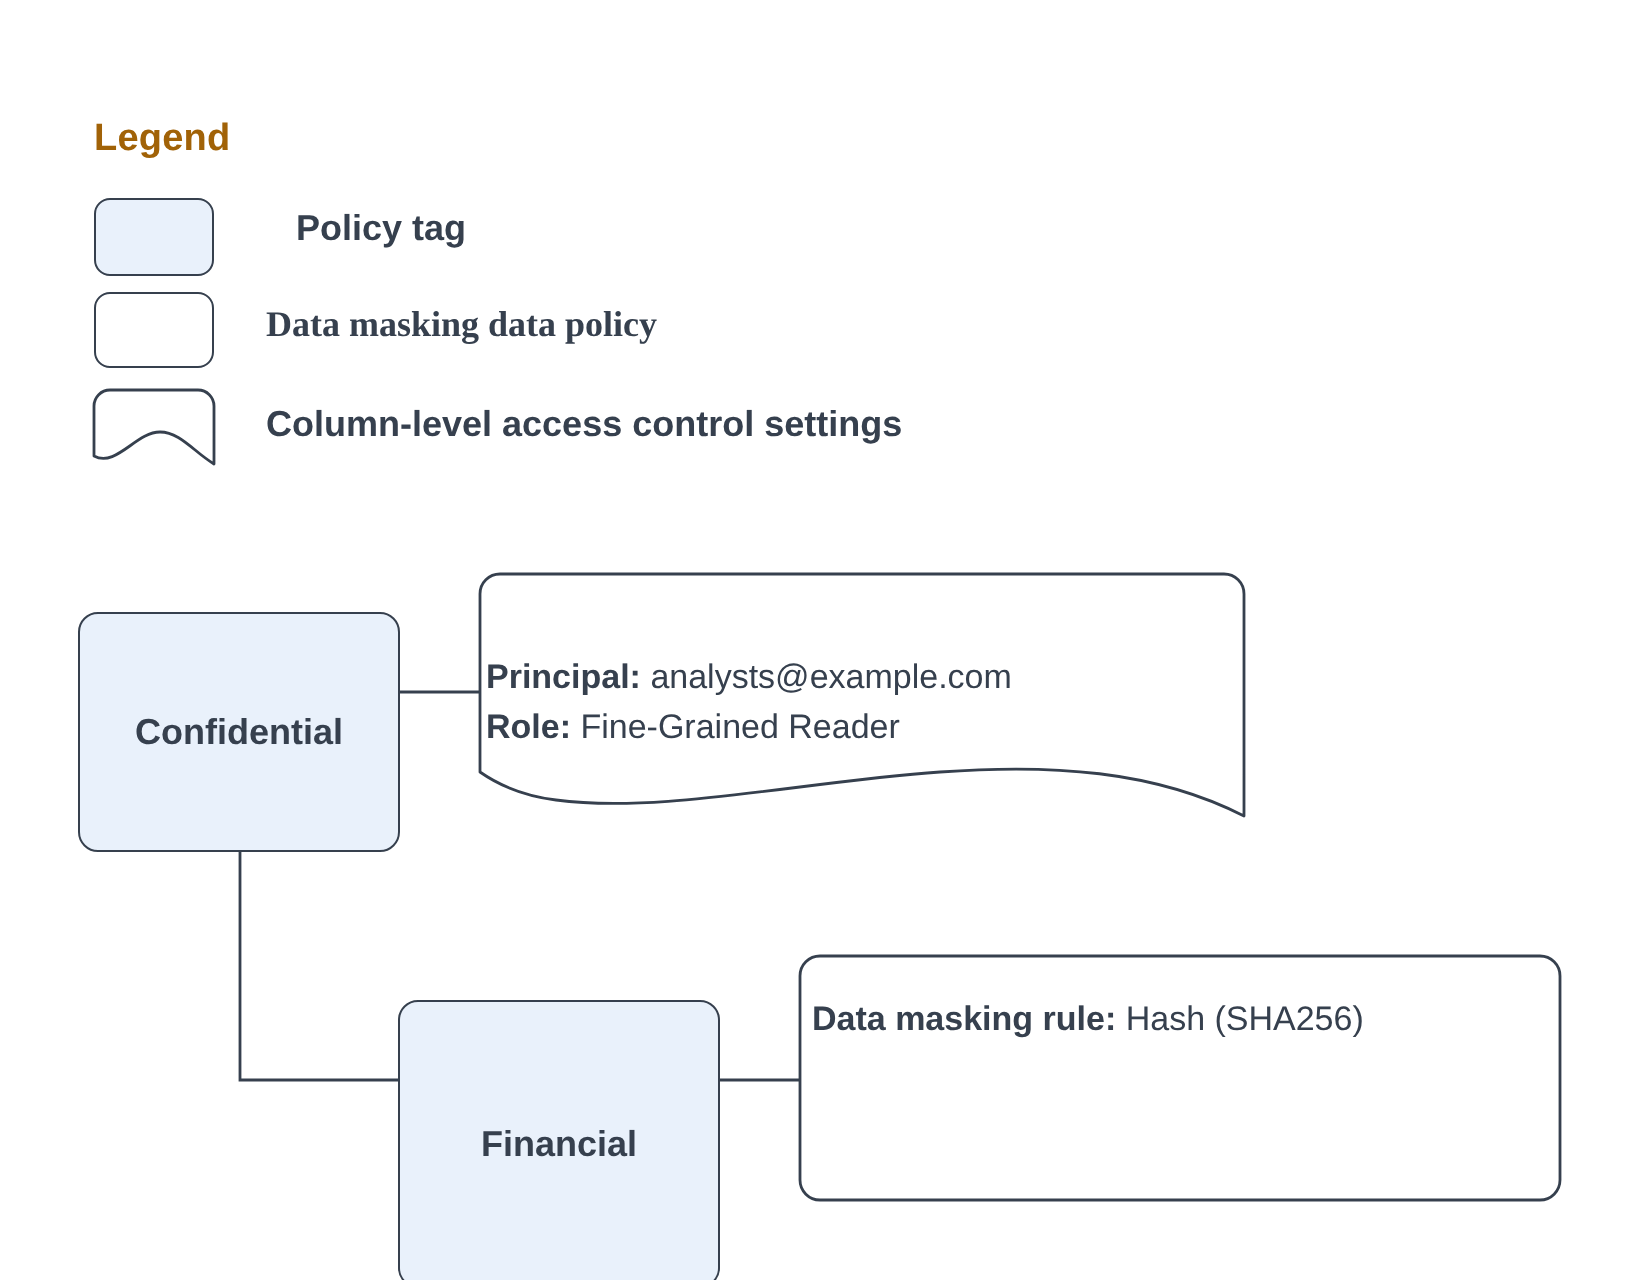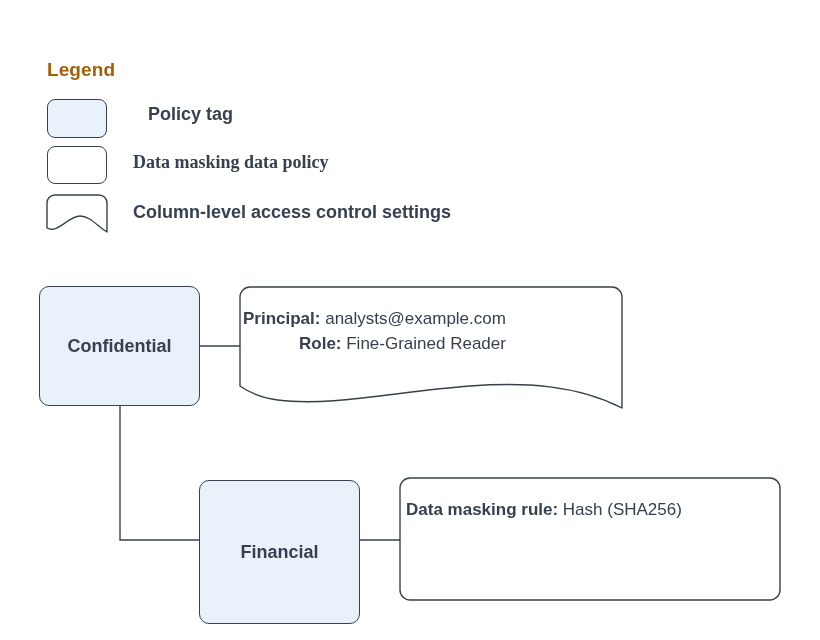--- a/index.html
+++ b/index.html
@@ -75,20 +75,21 @@
   
   .node {
     position: absolute;
     background: #e9f1fb;
     border: 1.4px solid #36404e;
     border-radius: 10px;
     box-sizing: border-box;
     display: flex;
     align-items: center;
     justify-content: center;
+    margin-top: 20px;
   }
   .node-label {
     font-size: 18px;
     font-weight: bold;
     color: #36404e;
     white-space: nowrap;
   }
   #node-confidential {
     left: 39px;
     top: 286px;
@@ -108,22 +109,21 @@
     font-size: 17px;
     color: #36404e;
     line-height: 25px;
     white-space: nowrap;
   }
   .callout-text b {
     font-weight: bold;
   }
   #callout-text-0 {
     left: 243px;
-    top: 306px;
-    text-align: right;
+    top: 326px;
   }
   #callout-text-1 {
     left: 406px;
     top: 497px;
   }
 
   
   .ctline { display: block; }
 </style>
 </head>

